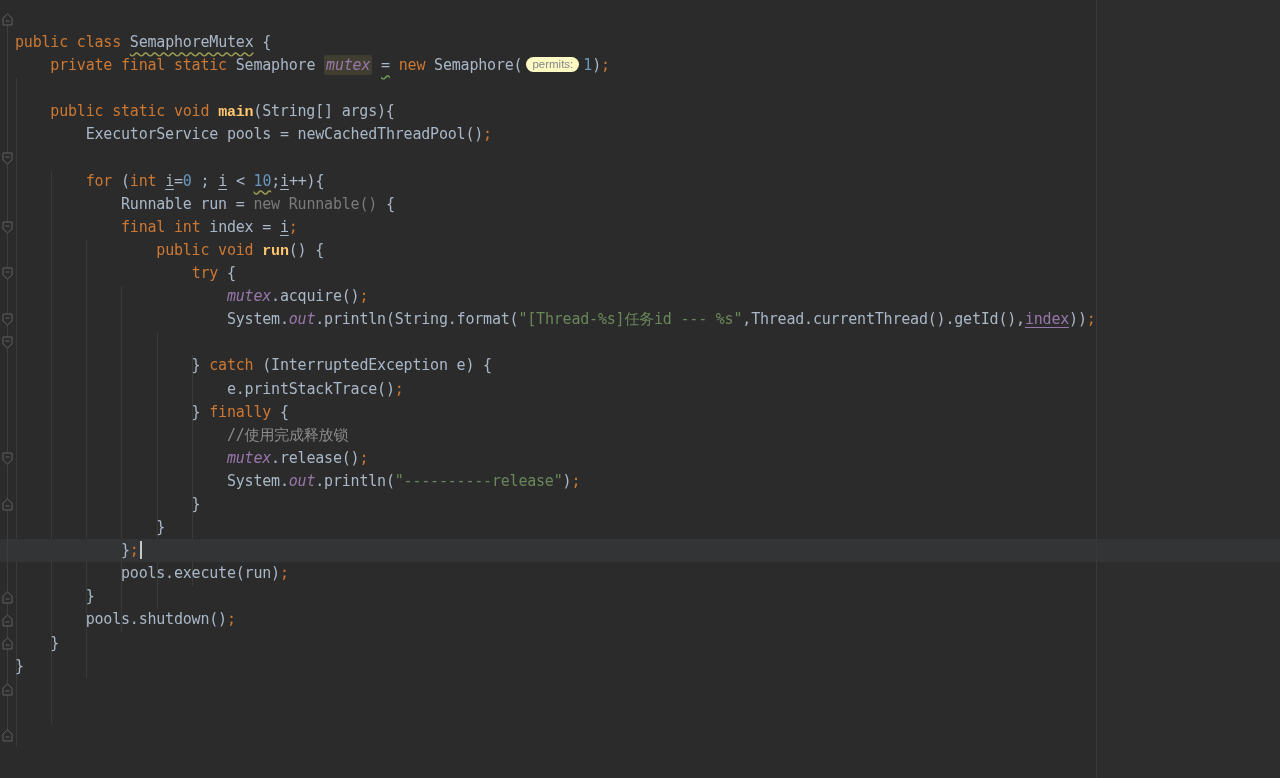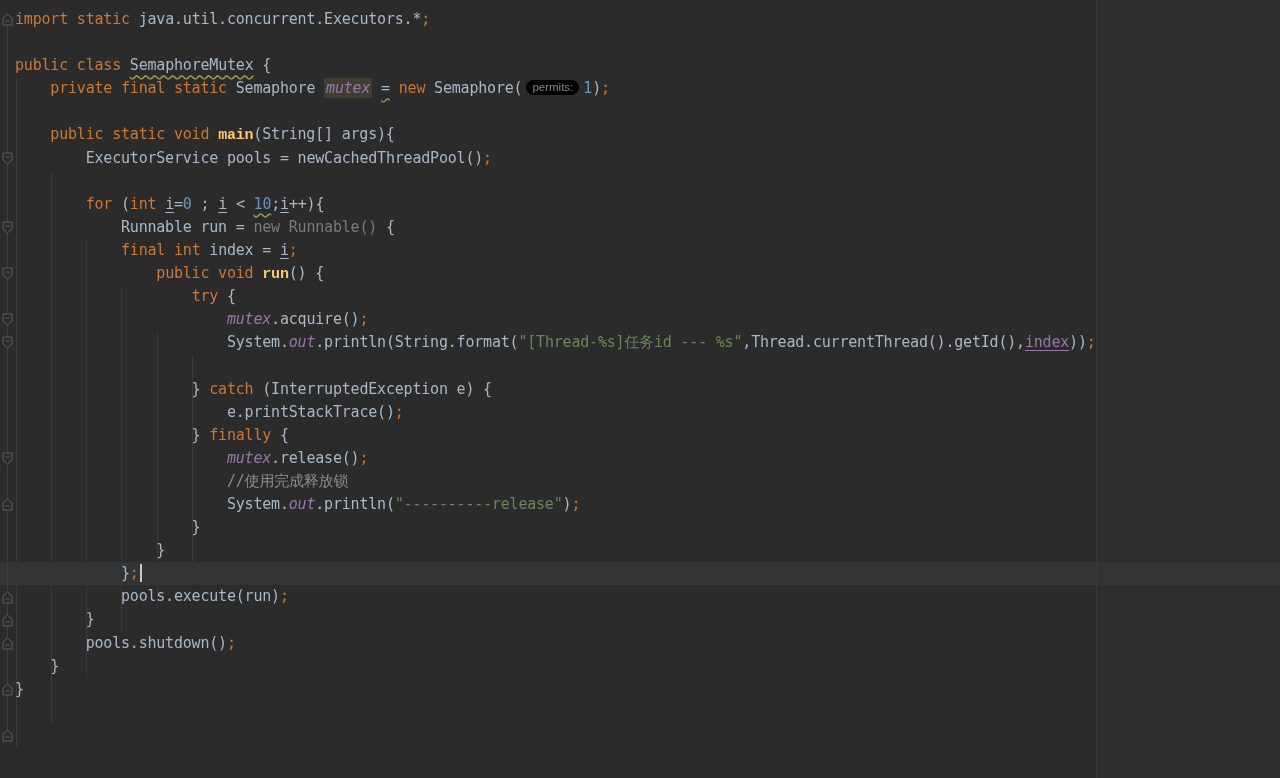--- a/index.html
+++ b/index.html
@@ -36,21 +36,21 @@
   .t-u    { color:#a9b7c6; text-decoration:underline; text-underline-offset:3px; }
   .t-cls  { color:#a9b7c6; text-decoration:underline; text-decoration-style:wavy;
             text-decoration-color:#9e9e52; text-underline-offset:4px; }
   .t-numw { color:#6897bb; text-decoration:underline; text-decoration-style:wavy;
             text-decoration-color:#9e9e52; text-underline-offset:4px; }
   .t-mx   { color:#9876aa; font-style:italic; background:#3f3e30; border-radius:2px; padding:1px 2px; }
   .t-eqw  { color:#a9b7c6; text-decoration:underline; text-decoration-style:wavy;
             text-decoration-color:#6f9b4e; text-underline-offset:4px; }
 
   .inlay {
-    display:inline-block; background:#000000; color:#828689; border-radius:8px;
+    display:inline-block; background:#fef9c3; color:#828689; border-radius:8px;
     font-family:"Liberation Sans","DejaVu Sans",sans-serif; font-style:normal;
     font-size:11.5px; line-height:15px; padding:0 6px; margin:0 4px;
     vertical-align:middle; position:relative; top:-1px; letter-spacing:0;
   }
   .caret {
     display:inline-block; width:2px; height:18px; background:#c7c7c7;
     vertical-align:middle; margin-left:1px; position:relative; top:-1px;
   }
 
   .guide { position:absolute; width:1px; background:#3a3a3b; z-index:1; }
@@ -67,41 +67,40 @@
   <div class="guide" style="left:16px;  top:78px;  height:669px;"></div>
   <div class="guide" style="left:51px;  top:171px; height:553px;"></div>
   <div class="guide" style="left:86px;  top:240px; height:438px;"></div>
   <div class="guide" style="left:121px; top:286px; height:346px;"></div>
   <div class="guide" style="left:157px; top:332px; height:277px;"></div>
   <div class="guide" style="left:192px; top:355px; height:231px;"></div>
 
   <div id="gutter-line" style="top:18px; height:720px;"></div>
 
   <div id="lines">
-      <div class="line"><span class="t-kw">import static</span><span class="t-d"> java.util.concurrent.Executors.*</span><span class="t-semi">;</span></div>
       <div class="line"></div>
       <div class="line"><span class="t-kw">public class</span><span class="t-d"> </span><span class="t-cls">SemaphoreMutex</span><span class="t-d"> {</span></div>
       <div class="line"><span class="t-d">    </span><span class="t-kw">private final static</span><span class="t-d"> Semaphore </span><span class="t-mx">mutex</span><span class="t-d"> </span><span class="t-eqw">=</span><span class="t-d"> </span><span class="t-kw">new</span><span class="t-d"> Semaphore(</span><span class="inlay">permits:</span><span class="t-num">1</span><span class="t-d">)</span><span class="t-semi">;</span></div>
       <div class="line"></div>
       <div class="line"><span class="t-d">    </span><span class="t-kw">public static void</span><span class="t-d"> </span><span class="t-fn">main</span><span class="t-d">(String[] args){</span></div>
       <div class="line"><span class="t-d">        ExecutorService pools = </span><span class="t-sm">newCachedThreadPool</span><span class="t-d">()</span><span class="t-semi">;</span></div>
       <div class="line"></div>
       <div class="line"><span class="t-d">        </span><span class="t-kw">for</span><span class="t-d"> (</span><span class="t-kw">int</span><span class="t-d"> </span><span class="t-u">i</span><span class="t-d">=</span><span class="t-num">0</span><span class="t-d"> ; </span><span class="t-u">i</span><span class="t-d"> &lt; </span><span class="t-numw">10</span><span class="t-d">;</span><span class="t-u">i</span><span class="t-d">++){</span></div>
       <div class="line"><span class="t-d">            Runnable run = </span><span class="t-dim">new Runnable()</span><span class="t-d"> {</span></div>
       <div class="line"><span class="t-d">            </span><span class="t-kw">final int</span><span class="t-d"> index = </span><span class="t-u">i</span><span class="t-semi">;</span></div>
       <div class="line"><span class="t-d">                </span><span class="t-kw">public void</span><span class="t-d"> </span><span class="t-fn">run</span><span class="t-d">() {</span></div>
       <div class="line"><span class="t-d">                    </span><span class="t-kw">try</span><span class="t-d"> {</span></div>
       <div class="line"><span class="t-d">                        </span><span class="t-sf">mutex</span><span class="t-d">.acquire()</span><span class="t-semi">;</span></div>
       <div class="line"><span class="t-d">                        System.</span><span class="t-sf">out</span><span class="t-d">.println(String.</span><span class="t-sm">format</span><span class="t-d">(</span><span class="t-str">"[Thread-%s]任务id --- %s"</span><span class="t-d">,Thread.</span><span class="t-sm">currentThread</span><span class="t-d">().getId(),</span><span class="t-sfu">index</span><span class="t-d">))</span><span class="t-semi">;</span></div>
       <div class="line"></div>
       <div class="line"><span class="t-d">                    } </span><span class="t-kw">catch</span><span class="t-d"> (InterruptedException e) {</span></div>
       <div class="line"><span class="t-d">                        e.printStackTrace()</span><span class="t-semi">;</span></div>
       <div class="line"><span class="t-d">                    } </span><span class="t-kw">finally</span><span class="t-d"> {</span></div>
+      <div class="line"><span class="t-d">                        </span><span class="t-cm">//使用完成释放锁</span></div>
       <div class="line"><span class="t-d">                        </span><span class="t-sf">mutex</span><span class="t-d">.release()</span><span class="t-semi">;</span></div>
-      <div class="line"><span class="t-d">                        </span><span class="t-cm">//使用完成释放锁</span></div>
       <div class="line"><span class="t-d">                        System.</span><span class="t-sf">out</span><span class="t-d">.println(</span><span class="t-str">"----------release"</span><span class="t-d">)</span><span class="t-semi">;</span></div>
       <div class="line"><span class="t-d">                    }</span></div>
       <div class="line"><span class="t-d">                }</span></div>
       <div class="line current"><span class="t-d">            }</span><span class="t-semi">;</span><span class="caret"></span></div>
       <div class="line"><span class="t-d">            pools.execute(run)</span><span class="t-semi">;</span></div>
       <div class="line"><span class="t-d">        }</span></div>
       <div class="line"><span class="t-d">        pools.shutdown()</span><span class="t-semi">;</span></div>
       <div class="line"><span class="t-d">    }</span></div>
       <div class="line"><span class="t-d">}</span></div>
     </div>

